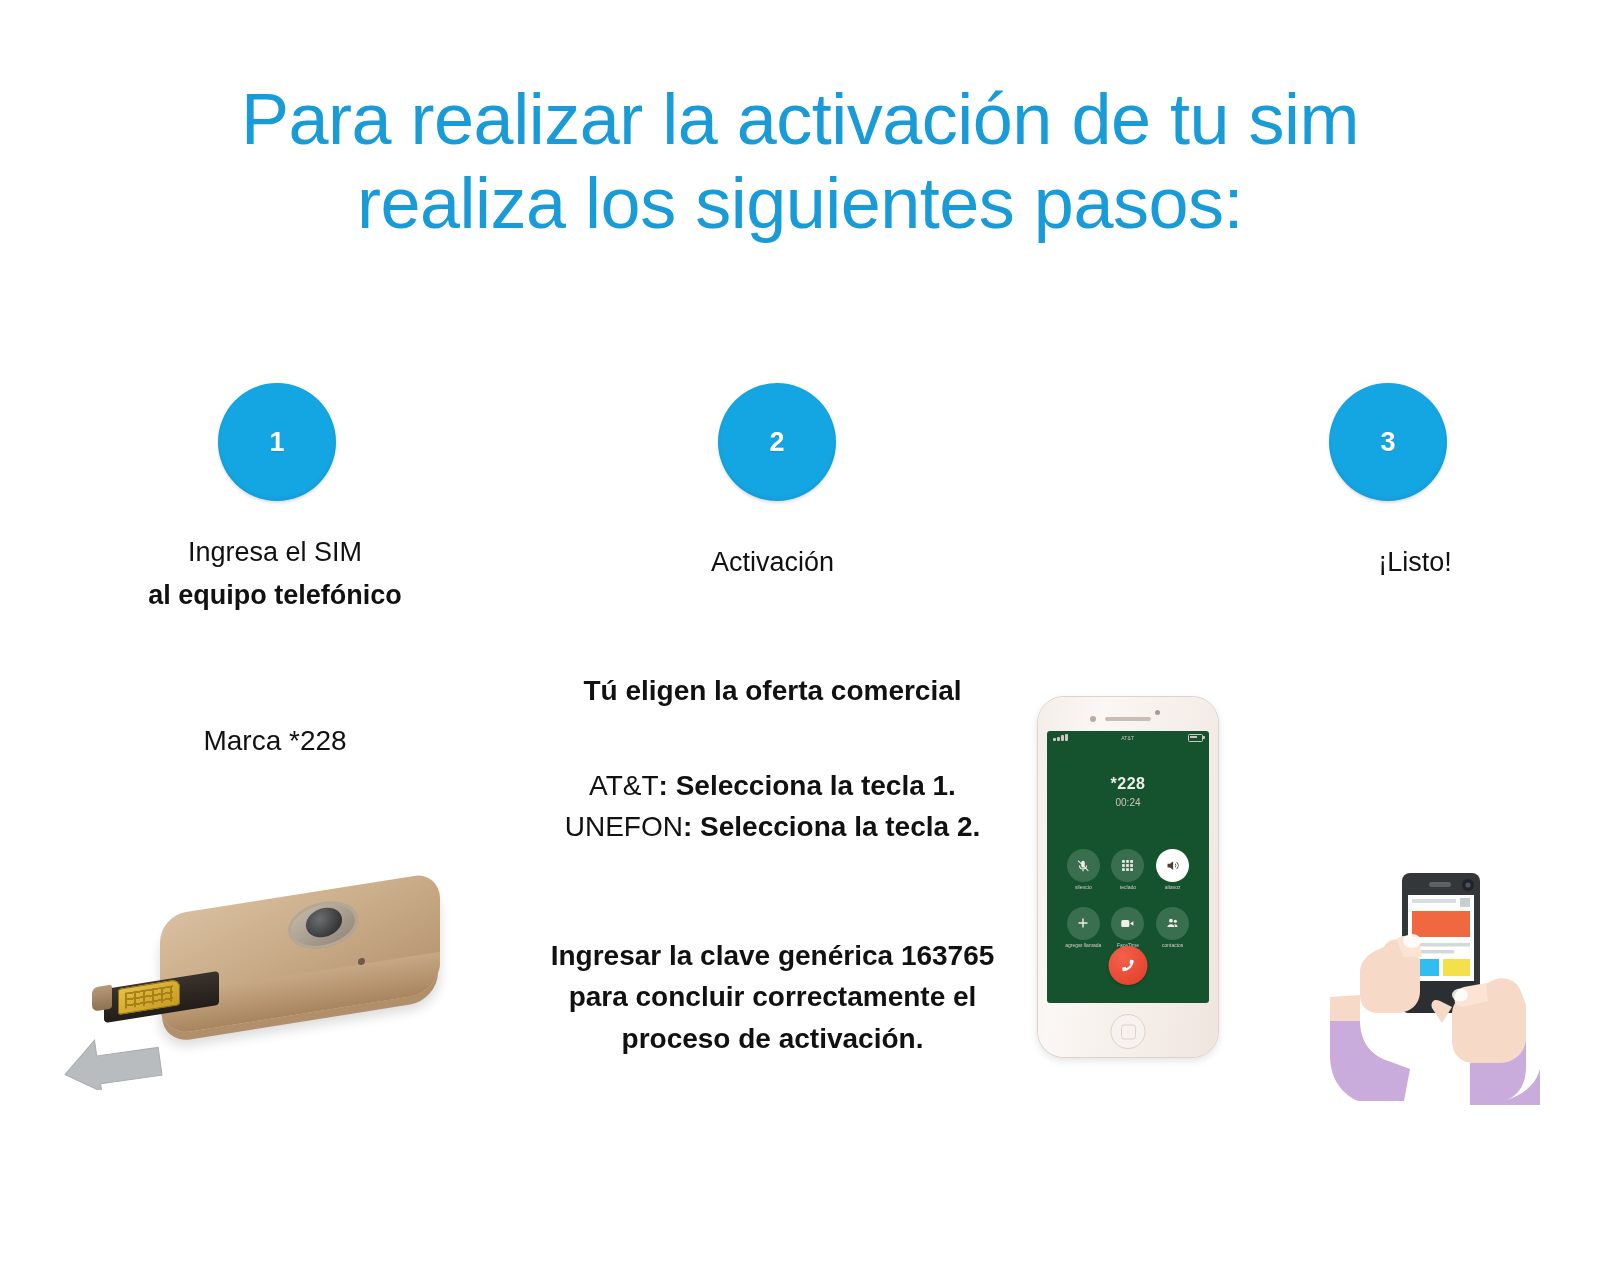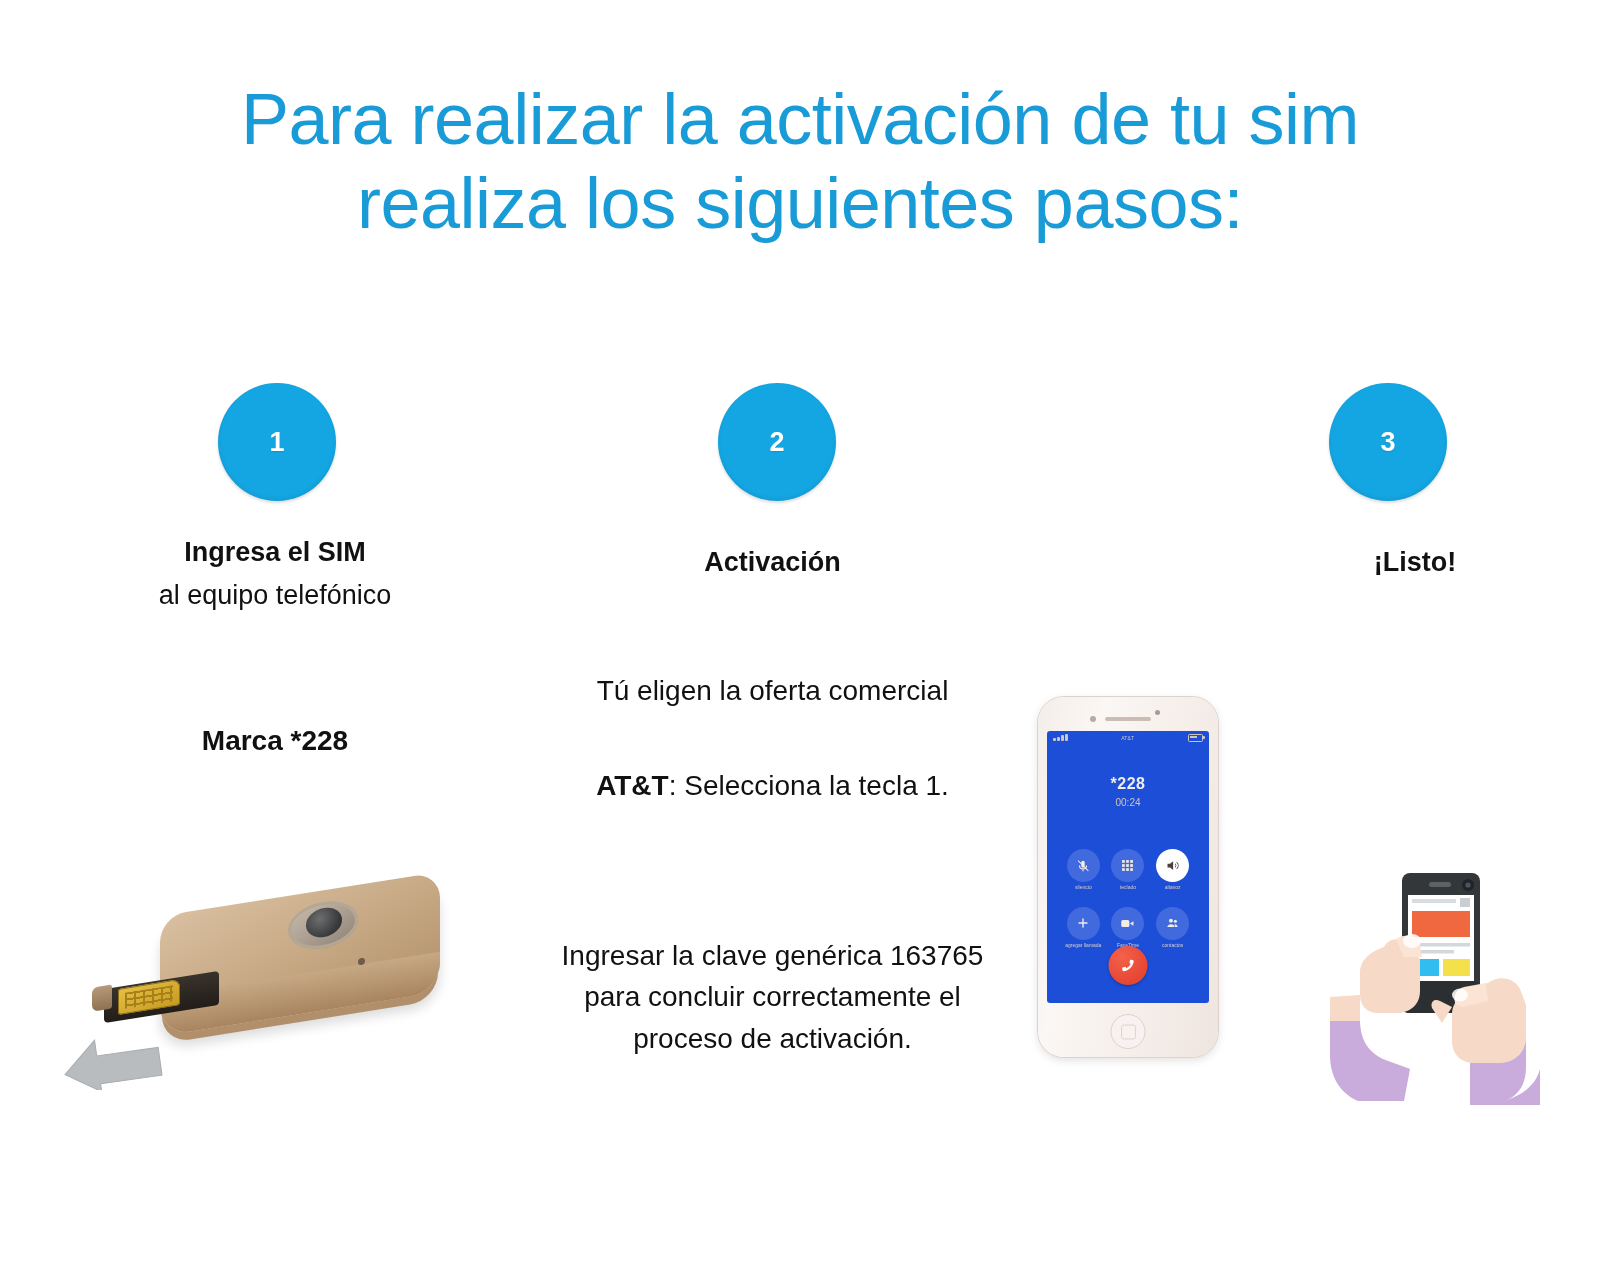--- a/index.html
+++ b/index.html
@@ -68,22 +68,22 @@
     font-weight: 700;
     line-height: 1;
     text-shadow: 0 1px 1px rgba(0,0,0,0.12);
   }
   .c1 { left: 178px; top: 8px; }
   .c2 { left: 218px; top: 8px; }
   .c3 { left: 89px;  top: 8px; }
 
   
   .txt { position: absolute; width: 100%; text-align: center; }
-  .bold   { font-weight: 700; text-align: center; }
-  .normal { font-weight: 400; }
+  .bold   { font-weight: 400; text-align: center; }
+  .normal { font-weight: 700; }
 
   .t-sim-bold   { top: 162px; font-size: 27px; left: 0; width: 470px; }
   .t-sim-reg    { top: 205px; font-size: 27px; left: 0; width: 470px; }
   .t-marca      { top: 350px; font-size: 28px; left: 0; width: 470px; }
 
   .t-activacion { top: 172px; font-size: 27px; left: 0; width: 545px; }
   .t-oferta     { top: 300px; font-size: 28px; left: 0; width: 545px; }
   .t-att        { top: 390px; font-size: 28px; left: 0; width: 545px; line-height: 1.48; }
   .t-clave      { top: 560px; font-size: 28px; left: 0; width: 545px; line-height: 1.48; }
 
@@ -214,21 +214,21 @@
     position: absolute;
     left: 117px; top: 13px;
     width: 5px; height: 5px;
     border-radius: 50%;
     background: #a99a92;
   }
   .cp-screen {
     position: absolute;
     left: 9px; top: 34px;
     width: 162px; height: 272px;
-    background: #1d4ed8;
+    background: #14532d;
     border-radius: 3px;
     overflow: hidden;
   }
   .cp-status {
     position: absolute;
     left: 0; top: 2px;
     width: 100%;
     height: 9px;
     display: flex;
     align-items: center;
@@ -378,20 +378,23 @@
       <span class="num">2</span>
     </div>
 
     <div class="txt bold t-activacion">Activación</div>
     <div class="txt normal t-oferta">Tú eligen la oferta comercial</div>
 
     <div class="txt t-att">
       <div>
         <span class="bold">AT&amp;T</span><span class="normal">: Selecciona la tecla 1.</span>
       </div>
+      <div>
+        <span class="bold">UNEFON</span><span class="normal">: Selecciona la tecla 2.</span>
+      </div>
     </div>
 
     <div class="txt normal t-clave">
       <div>Ingresar la clave genérica 163765</div>
       <div>para concluir correctamente el</div>
       <div>proceso de activación.</div>
     </div>
 
     <div class="callphone">
       <div class="cp-frame"></div>

